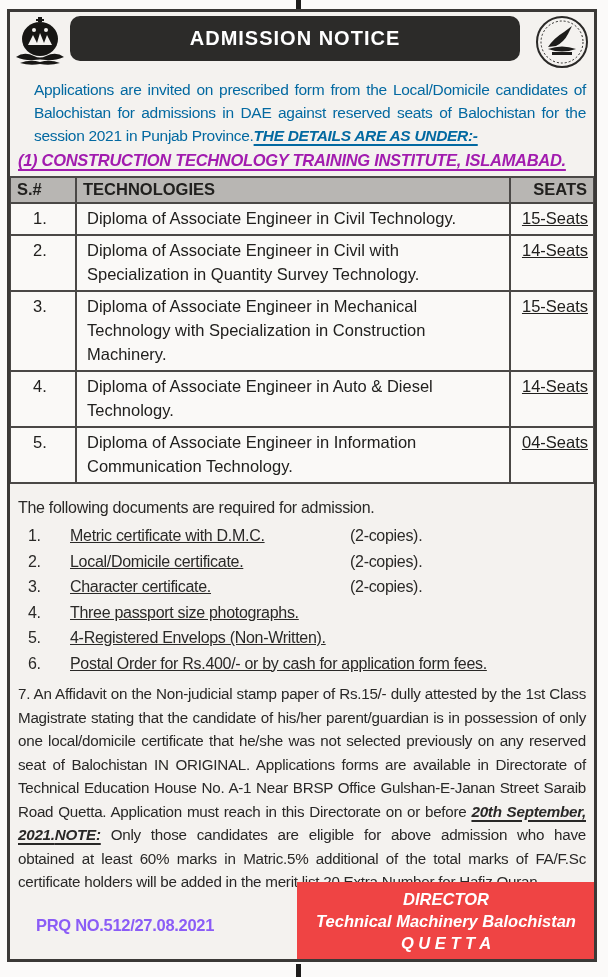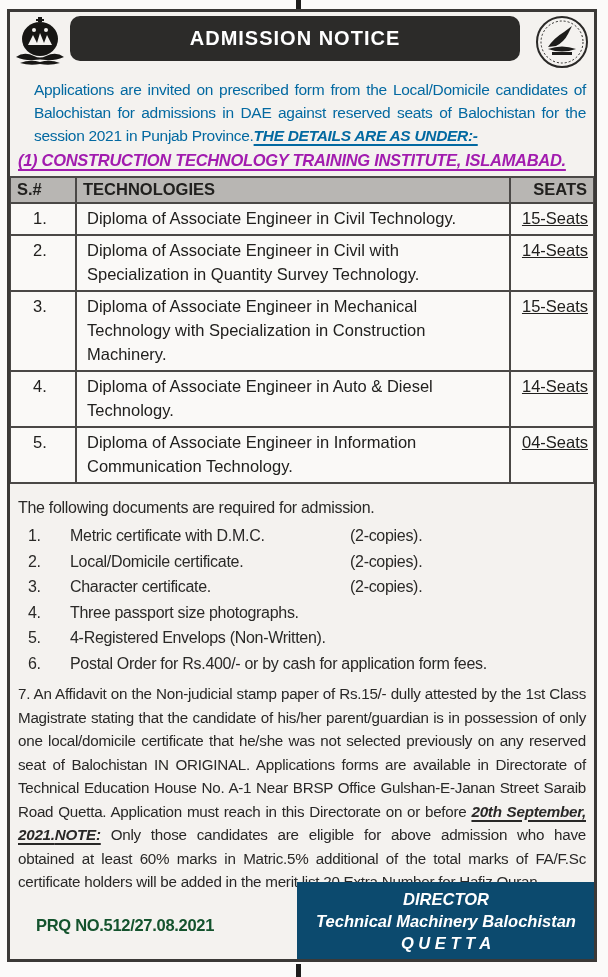--- a/index.html
+++ b/index.html
@@ -67,40 +67,40 @@
   th{background:#b8b6b3;font-weight:bold;padding:2px 6px 3px 6px;text-align:left;}
   th.col-sno{width:66px;padding-left:6px;}
   th.col-seats{width:84px;text-align:right;padding-right:6px;}
   td{padding:2px 6px 4px 10px;line-height:24px;}
   td.cell-sno{text-align:center;padding-left:0;}
   td.cell-seats{text-align:right;padding-right:5px;padding-left:0;text-decoration:underline;}
 
   
   .docs{margin:12px 8px 0 8px;font-size:16px;letter-spacing:-0.3px;color:#2a2927;}
   .docs-heading{margin:0 0 3px 0;line-height:24px;}
-  .doc-item{position:relative;line-height:25.5px;padding-left:10px;}
+  .doc-item{position:relative;line-height:25.5px;padding-left:10px;text-decoration:underline;}
   .doc-no{display:inline-block;width:42px;}
   .doc-copies{position:absolute;left:332px;top:0;}
 
   
   .affidavit{
     margin:6px 8px 0 8px;
     font-size:15.2px;line-height:23.5px;letter-spacing:-0.25px;
     text-align:justify;color:#292827;
   }
 
   
   .footer{position:absolute;left:0;bottom:0;width:100%;height:80px;}
   .prq{
     position:absolute;left:26px;bottom:24px;
-    font-size:16.5px;font-weight:bold;letter-spacing:-0.3px;color:#14532d;
+    font-size:16.5px;font-weight:bold;letter-spacing:-0.3px;color:#8b5cf6;
   }
   .sig-box{
     position:absolute;right:-1px;bottom:-1px;width:298px;height:78px;
-    background:#0c4a6e;color:#ffffff;
+    background:#ef4444;color:#ffffff;
     display:flex;flex-direction:column;align-items:center;justify-content:center;
     font-weight:bold;font-style:italic;font-size:16.5px;line-height:22px;
     text-align:center;
   }
   .sig-box .sig-line{width:100%;}
 </style>
 </head>
 <body>
 
 <div class="sheet">

